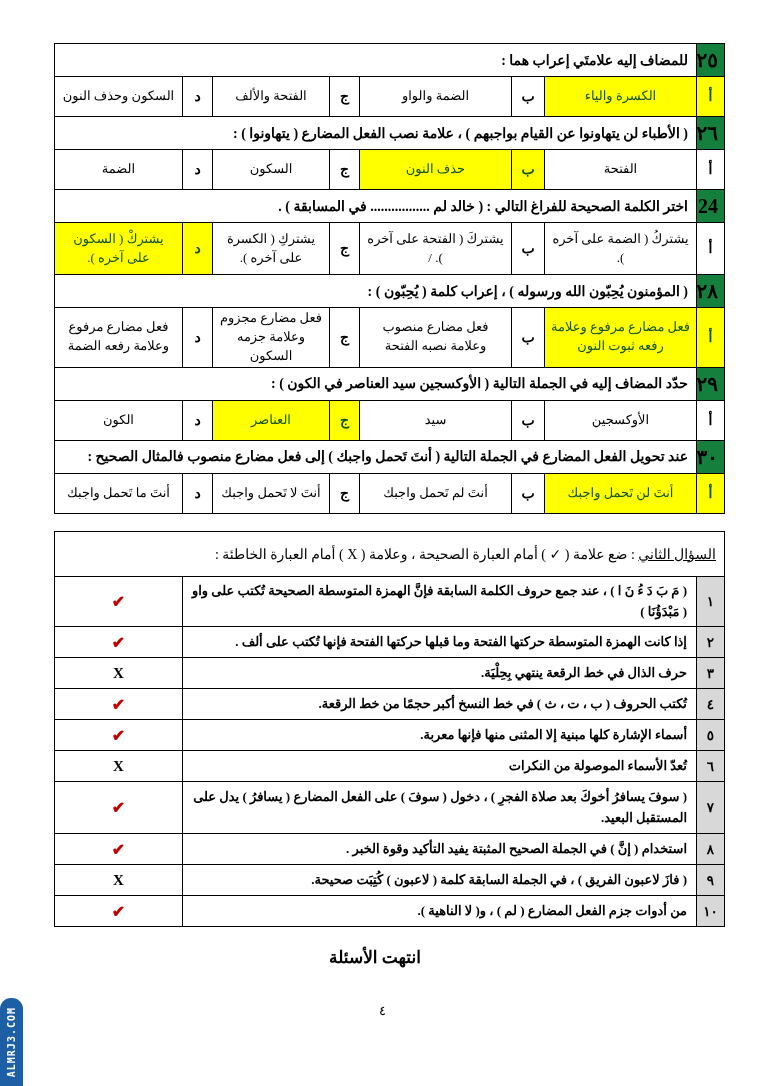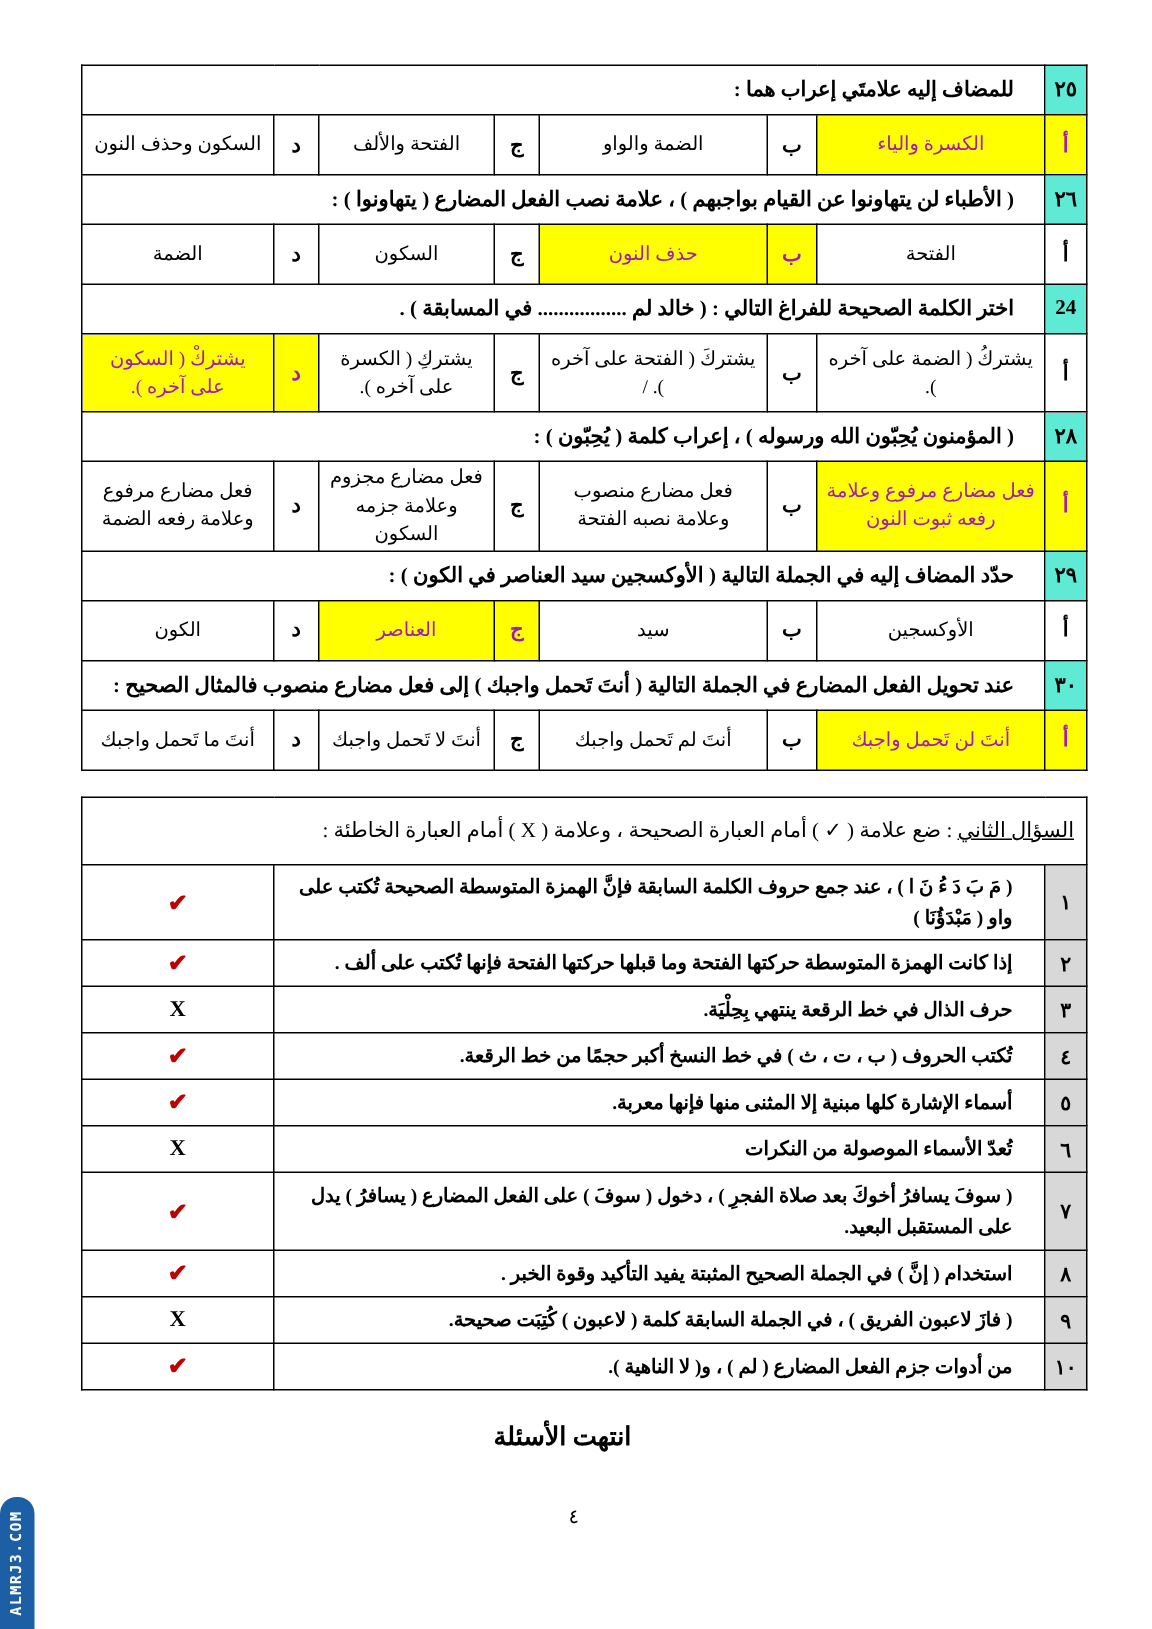--- a/index.html
+++ b/index.html
@@ -3,37 +3,37 @@
 <meta charset="utf-8">
 <style>
   html,body{margin:0;padding:0;background:#ffffff;}
   .page{position:relative;width:768px;height:1086px;background:#ffffff;overflow:hidden;
         direction:rtl;font-family:"Liberation Serif","DejaVu Serif",serif;color:#000;}
   .doc{position:absolute;top:43px;right:43px;width:670px;}
   table{border-collapse:collapse;width:670px;table-layout:fixed;}
   td{border:1.6px solid #000;padding:1px 6px;font-size:13.5px;vertical-align:middle;
      overflow:hidden;}
   
-  .qnum{background:#5eead4;font-weight:bold;text-align:center;font-size:14px;}
-  .qtext{text-align:right;font-weight:bold;font-size:14px;padding-right:20px;}
+  .qnum{background:#15803d;font-weight:bold;text-align:center;font-size:20px;}
+  .qtext{text-align:right;font-weight:bold;font-size:14px;padding-right:8px;}
   .letter{text-align:center;font-weight:bold;font-size:14px;}
   .ans{text-align:center;font-weight:normal;font-size:13px;line-height:1.45;}
   .hl{background:#ffff00;}
-  .hl-text{color:#a21caf;}
+  .hl-text{color:#14532d;}
   .h-q{height:33px;}
   .h-a{height:40px;}
   .h-a-tall{height:52px;}
   .h-a-tall2{height:55px;}
   
   .tf{margin-top:0;}
   .tf-wrap{position:absolute;top:531px;right:43px;width:670px;}
   .tf-header{font-weight:normal;font-size:14px;text-align:right;height:42px;padding-right:8px;}
   .tf-header .ul{text-decoration:underline;}
   .tf-num{background:#d8d8d8;font-weight:bold;text-align:center;font-size:13.5px;}
-  .tf-statement{text-align:right;font-weight:bold;font-size:13px;line-height:1.55;padding-right:21px;}
+  .tf-statement{text-align:right;font-weight:bold;font-size:13px;line-height:1.55;padding-right:9px;}
   .tf-mark{text-align:center;}
   .check{color:#c00000;font-size:16px;font-weight:bold;}
   .xmark{color:#000;font-size:15px;font-weight:bold;font-family:"Liberation Serif",serif;}
   .h-s{height:31px;}
   .h-s-tall{height:50px;}
   .h-s-tall2{height:52px;}
   
   .end-text{position:absolute;top:947px;right:328px;width:130px;text-align:center;
             font-weight:bold;font-size:17px;}
   .wish{position:absolute;top:938px;left:100px;width:145px;text-align:center;

